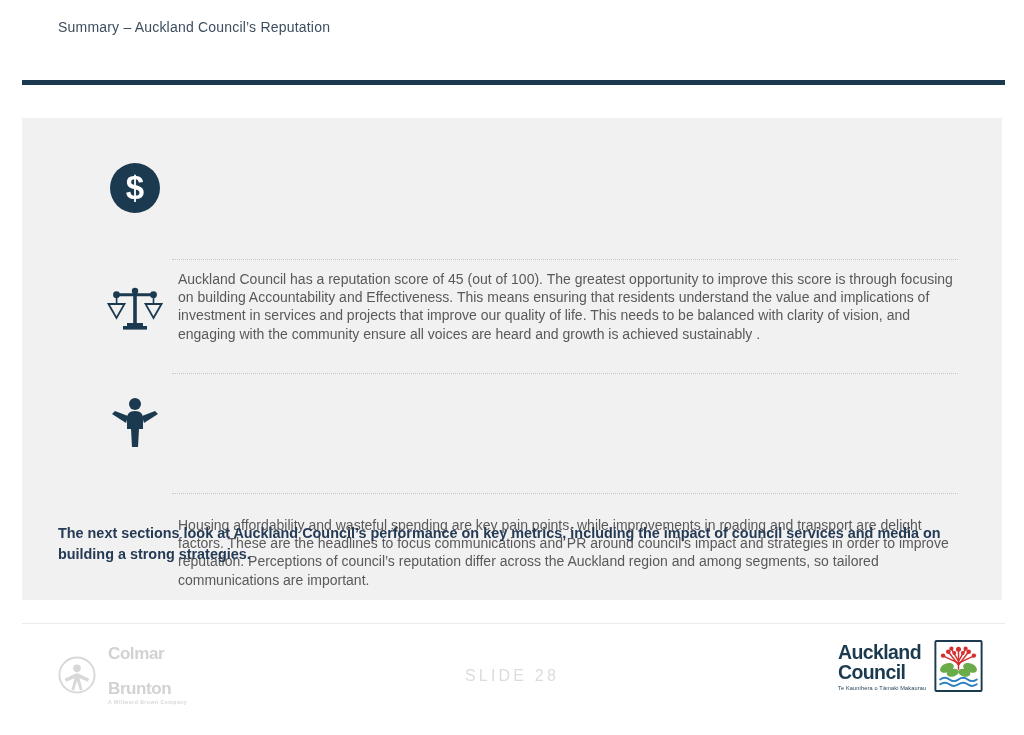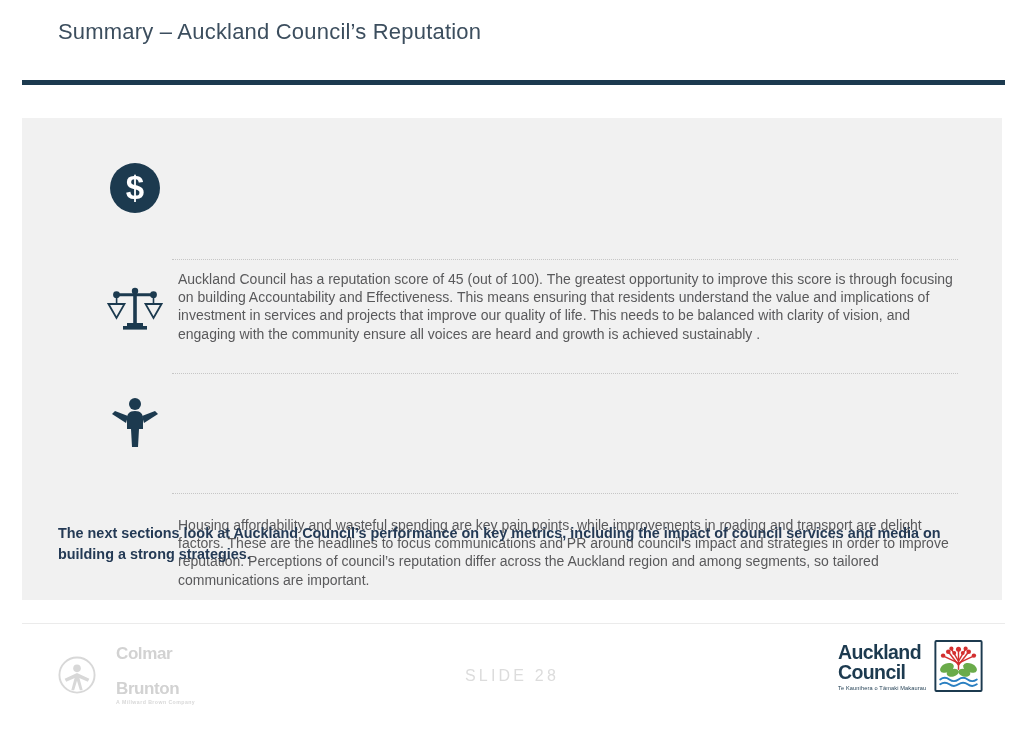--- a/index.html
+++ b/index.html
@@ -7,21 +7,21 @@
     width: 1024px; height: 735px;
     background: #ffffff;
     font-family: "Liberation Sans", sans-serif;
     overflow: hidden;
   }
   .slide { position: relative; width: 1024px; height: 735px; background: #fff; }
 
   
   .slide-title {
     position: absolute; left: 58px; top: 19px;
-    font-size: 22px; font-weight: 400; color: #3c4e5e;
+    font-size: 14px; font-weight: 400; color: #3c4e5e;
     letter-spacing: .2px; white-space: nowrap;
   }
   .header-rule {
     position: absolute; left: 22px; top: 80px;
     width: 983px; height: 5px;
     background: #1c3a4f;
   }
 
   
   .panel {
@@ -74,21 +74,21 @@
   .slide-number {
     position: absolute; left: 0; top: 667px; width: 1024px;
     text-align: center;
     font-size: 16px; letter-spacing: 3.2px;
     color: #dcdcdc; font-weight: 400;
   }
 
   
   .cb-logo {
     position: absolute; left: 58px; top: 645px;
-    display: flex; align-items: center; gap: 20px;
+    display: flex; align-items: center; gap: 12px;
   }
   .cb-mark { width: 38px; height: 38px; flex: none; }
   .cb-words { display: flex; flex-direction: column; line-height: 1; }
   .cb-words .l1, .cb-words .l2 {
     font-size: 17px; font-weight: bold; color: #d2d2d2;
     letter-spacing: -0.4px;
   }
   .cb-words .l2 { margin-top: 18px; }
   .cb-words .l3 {
     margin-top: 3px; font-size: 5.2px; font-weight: bold;

